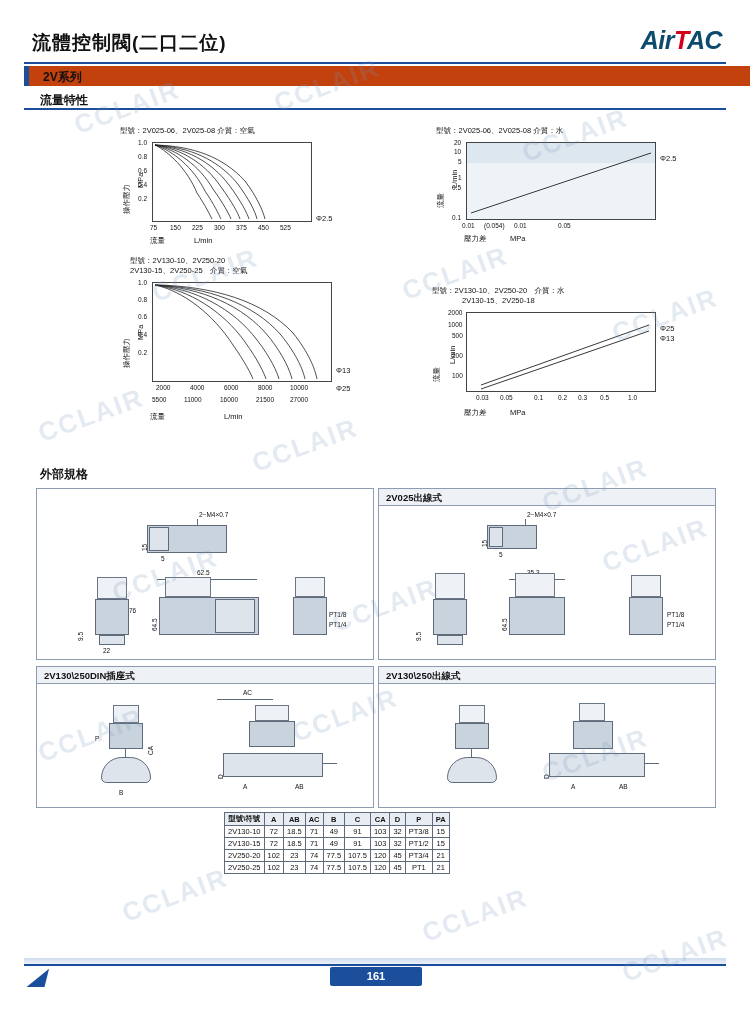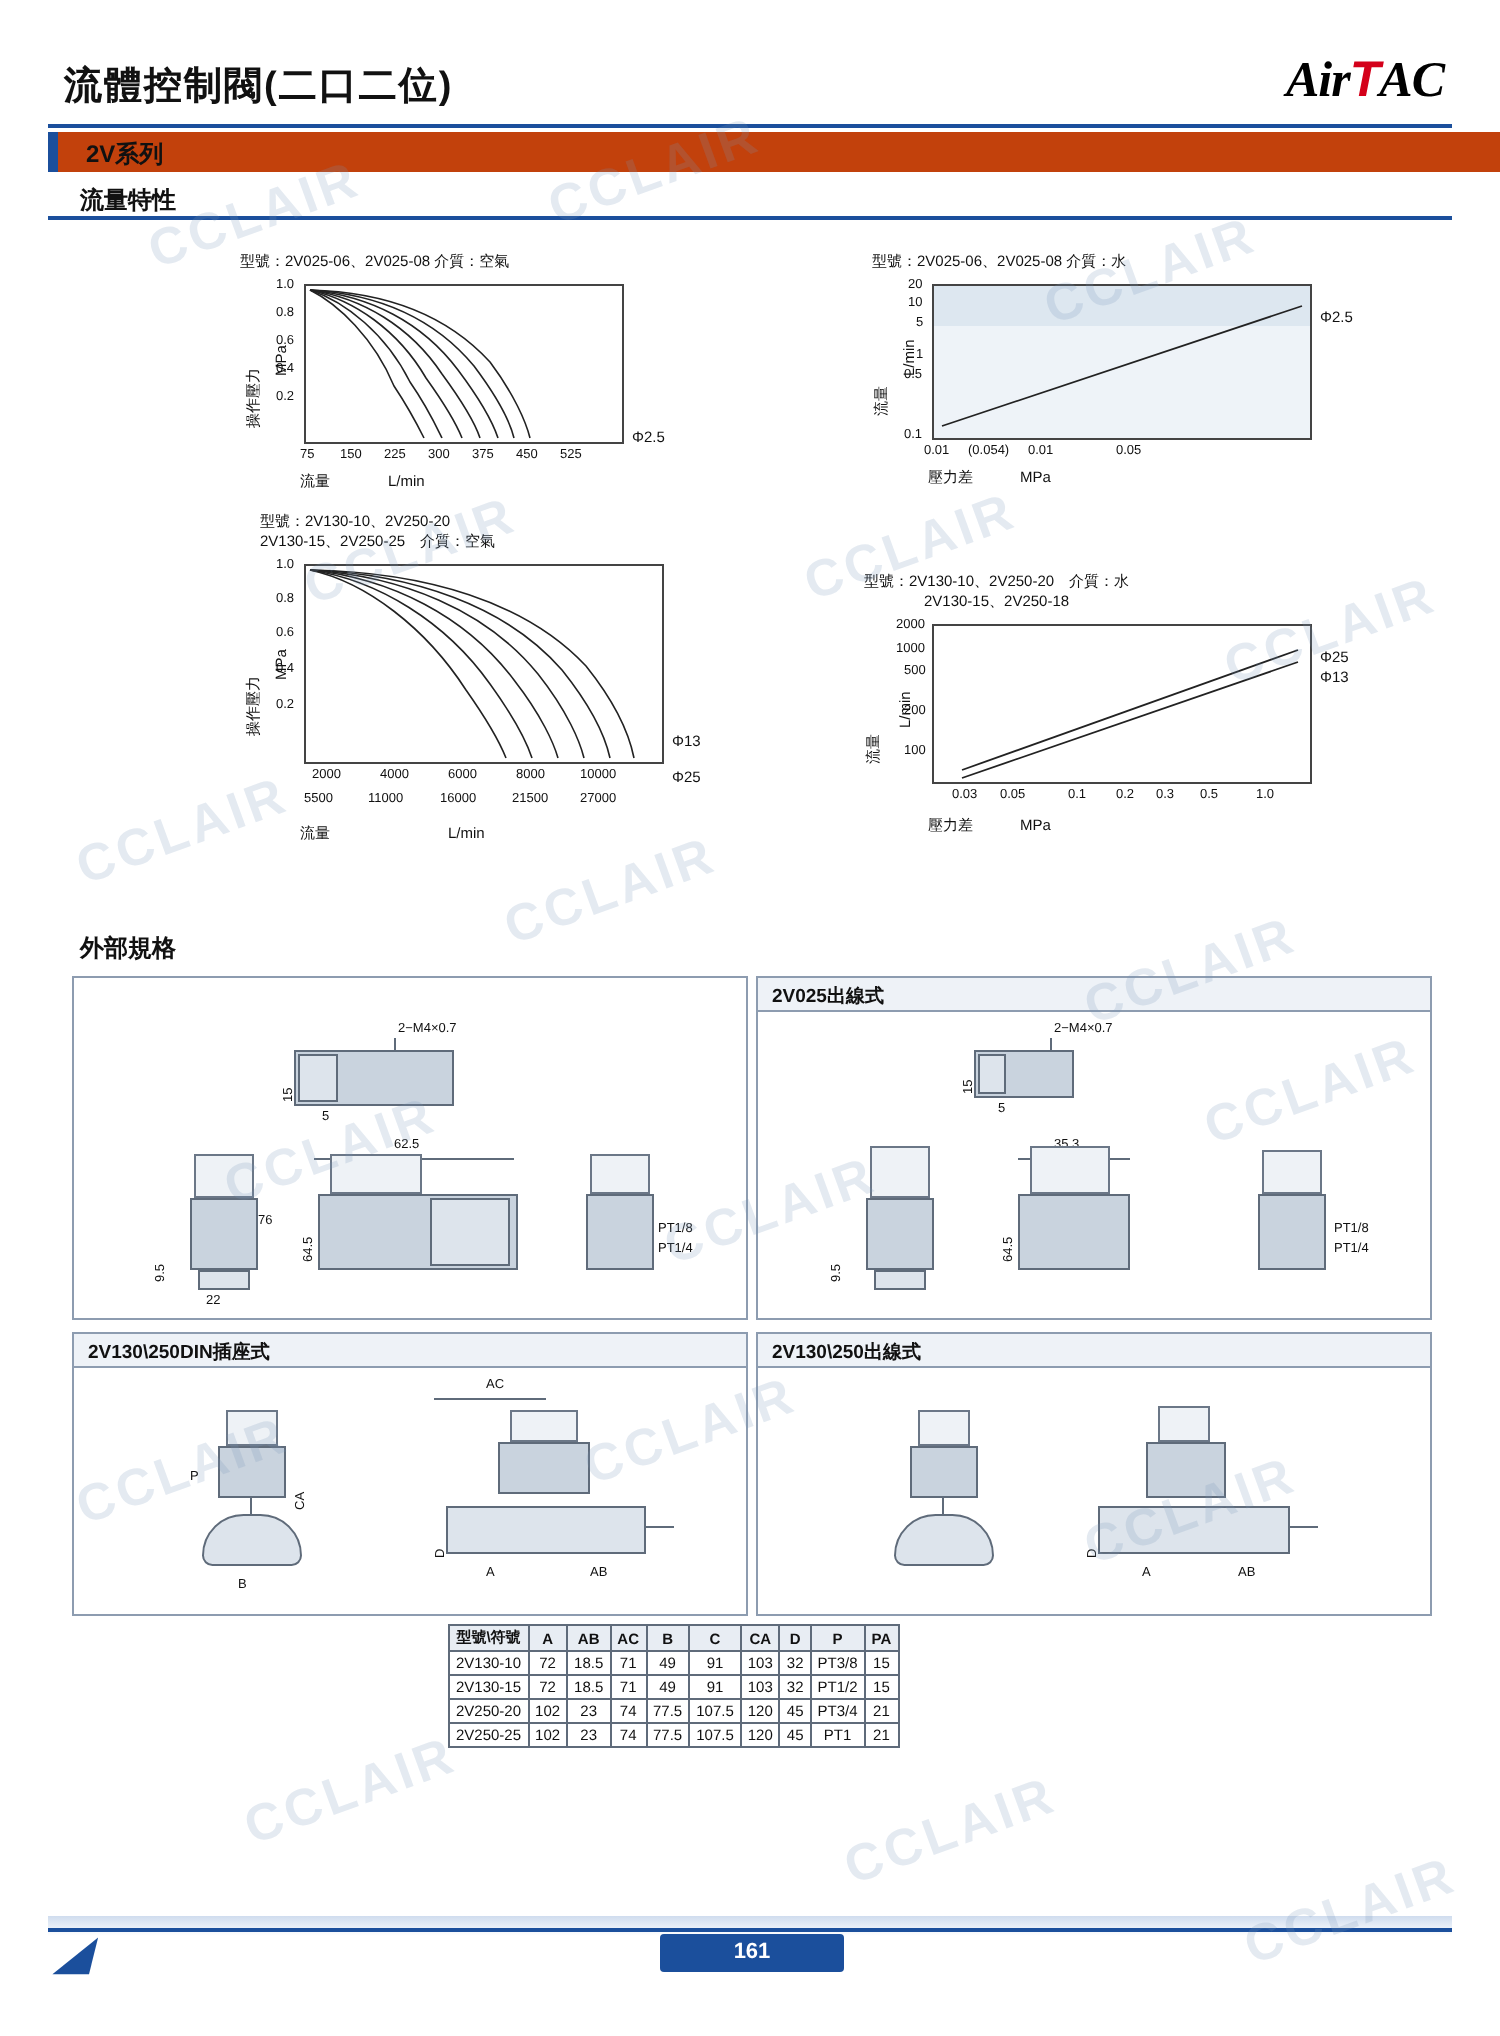--- a/index.html
+++ b/index.html
@@ -21,21 +21,21 @@
   .title-main {
     position: absolute; left: 32px; top: 30px;
     font-size: 19px; font-weight: bold; letter-spacing: 1px;
     color: #111;
   }
   .brand {
     position: absolute; right: 28px; top: 26px;
     font-size: 25px; font-weight: bold; font-style: italic;
     color: #1b4f9c; letter-spacing: -0.5px;
   }
-  .brand .a1 { color: #000000; font-family: Liberation Serif, serif; }
+  .brand .a1 { color: #0c4a6e; }
   .brand .r { color: #d4001a; }
   .hdr-rule {
     position: absolute; left: 24px; top: 62px; width: 702px; height: 2px;
     background: #1b4f9c;
   }
   .series-bar {
     position: absolute; left: 24px; top: 66px; width: 745px; height: 20px;
     background: #c2410c;
     border-left: 5px solid #1b4f9c;
   }

